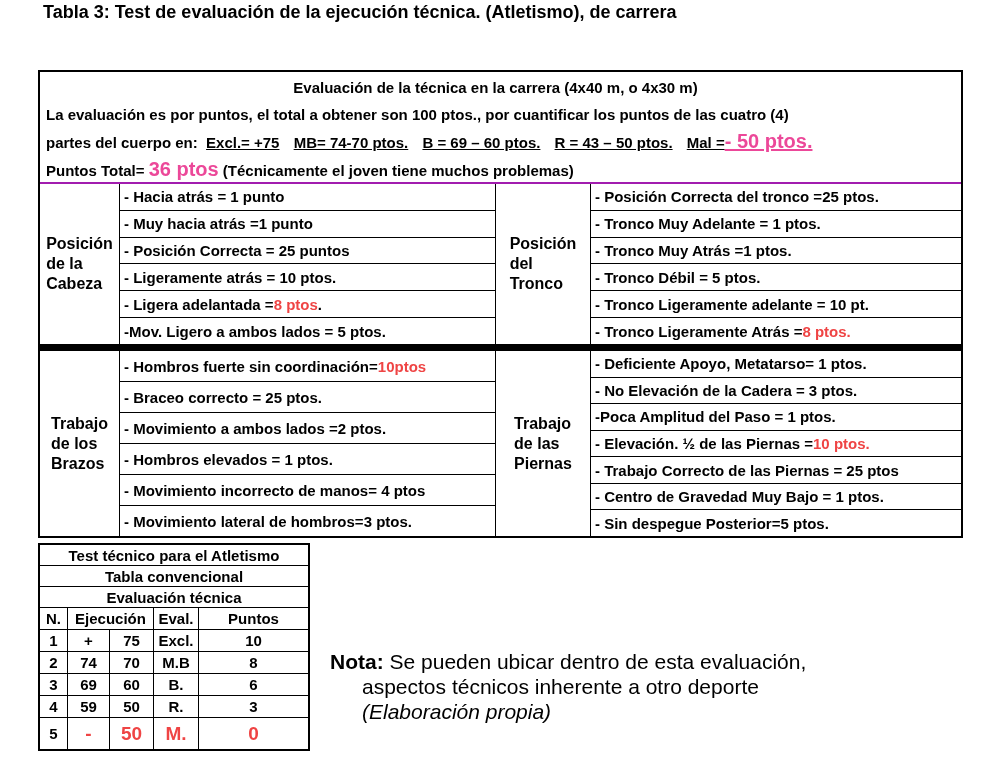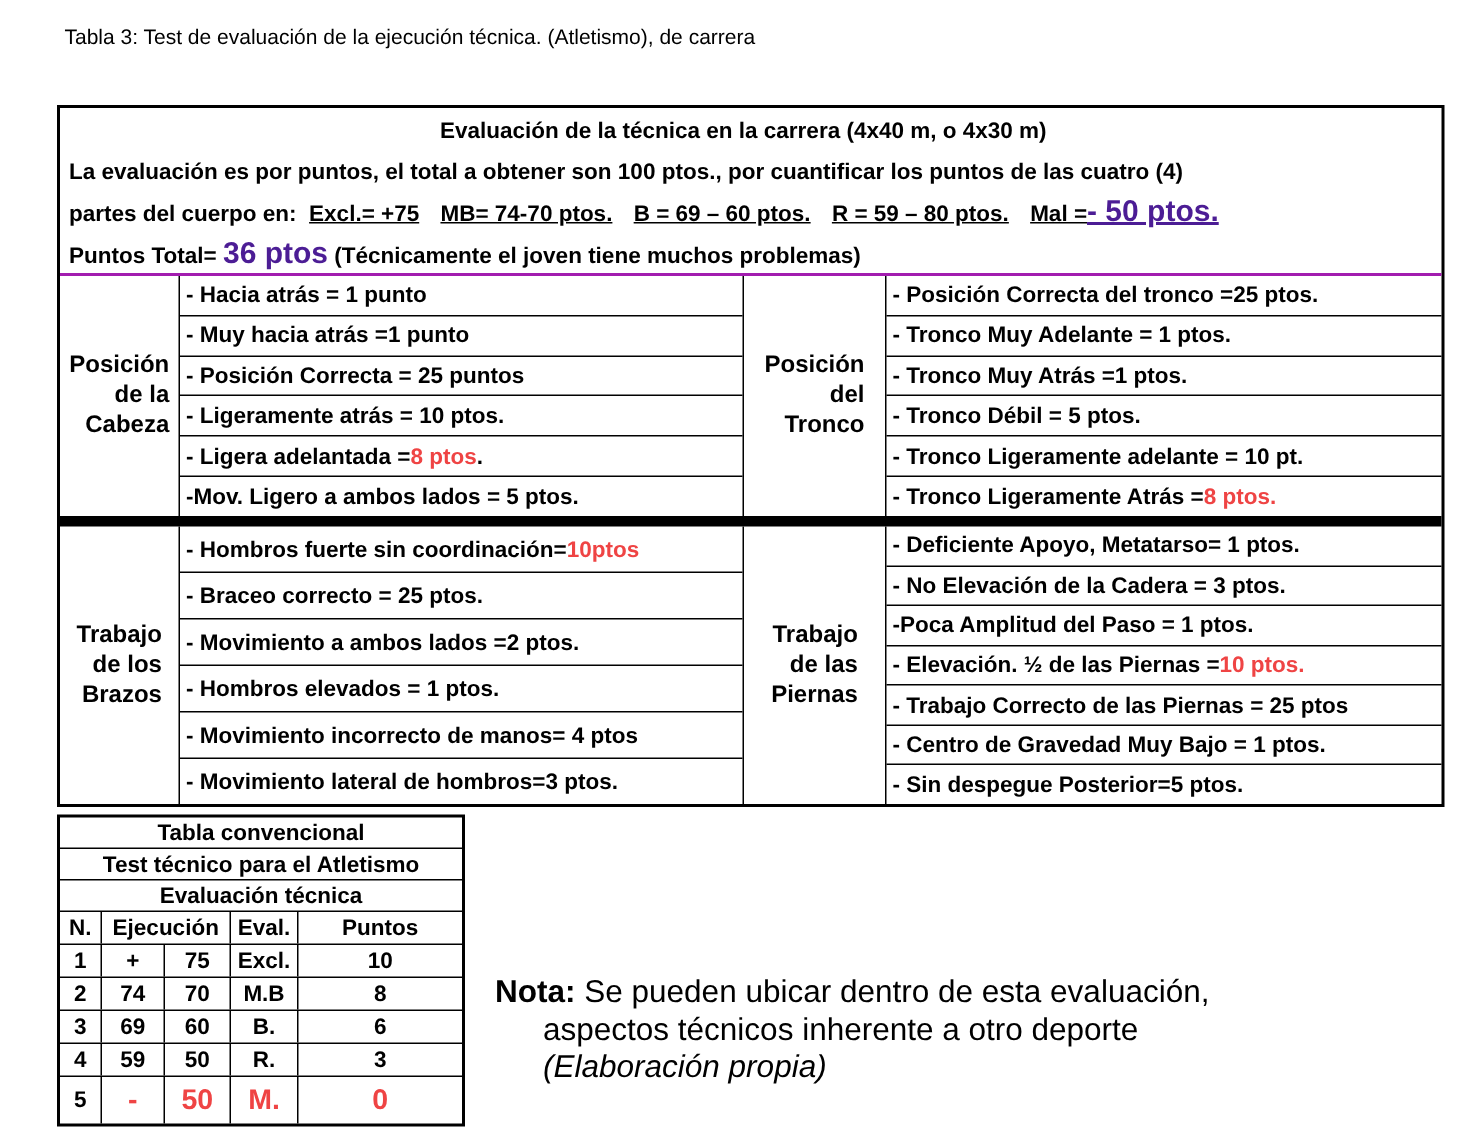--- a/index.html
+++ b/index.html
@@ -1,38 +1,38 @@
 <!DOCTYPE html>
 <html><head>
 <meta charset="utf-8">
 <style>
   html,body{margin:0;padding:0;background:#ffffff;}
   body{width:984px;height:764px;position:relative;overflow:hidden;
        font-family:"Liberation Sans",sans-serif;color:#000;}
   .red{color:#ef4444;}
   .bold{font-weight:bold;}
-  .page-title{position:absolute;left:43px;top:16px;font-size:14px;font-weight:normal;}
+  .page-title{position:absolute;left:43px;top:2px;font-size:18px;font-weight:bold;}
 
   
   .main-table{position:absolute;left:38px;top:70px;width:925px;height:468px;
               border:2px solid #000;display:flex;flex-direction:column;
               font-weight:bold;box-sizing:border-box;background:#fff;}
   .mt-header{height:112px;border-bottom:2px solid #a21caf;padding:2px 16px 0 6px;
              font-size:15px;line-height:27px;box-sizing:border-box;}
   .mt-header .center{text-align:center;}
   .seg{text-decoration:underline;margin-right:10px;}
   .seg-tight{text-decoration:underline;margin-right:0;}
-  .big-red{color:#4c1d95;font-size:20px;}
+  .big-red{color:#ec4899;font-size:20px;}
   .u{text-decoration:underline;}
 
   .mt-grid{display:grid;grid-template-columns:80px 375px 96px 1fr;}
   .sec1{height:160px;}
   .sec2{flex:1;}
   .label-cell{display:flex;align-items:center;justify-content:center;
-              text-align:right;font-size:16px;white-space:pre-line;line-height:20px;}
+              text-align:left;font-size:16px;white-space:pre-line;line-height:20px;}
   .lc-left{border-right:1px solid #000;}
   .lc-mid{border-left:1px solid #000;border-right:1px solid #000;}
   .items{display:flex;flex-direction:column;}
   .irow{flex:1;border-bottom:1px solid #000;display:flex;align-items:center;
         padding-left:4px;font-size:15px;white-space:nowrap;}
   .items .irow:last-child{border-bottom:none;}
   .thick-divider{height:7px;background:#000;flex:none;}
 
   
   .conv-table{position:absolute;left:38px;top:543px;width:272px;border:2px solid #000;
@@ -61,21 +61,21 @@
 
 <div class="main-table">
   <div class="mt-header">
     <div class="center">Evaluación de la técnica en la carrera (4x40 m, o 4x30 m)</div>
     <div>La evaluación es por puntos, el total a obtener son 100 ptos., por cuantificar los puntos de las cuatro (4)</div>
     <div>
       <span>partes del cuerpo en:</span>&nbsp;
       <span class="seg">Excl.= +75</span>
       <span class="seg">MB= 74-70 ptos.</span>
       <span class="seg">B = 69 – 60 ptos.</span>
-      <span class="seg">R = 59 – 80 ptos.</span>
+      <span class="seg">R = 43 – 50 ptos.</span>
       <span class="seg-tight">Mal =</span><span class="big-red u">- 50 ptos.</span>
     </div>
     <div>
       <span>Puntos Total=</span>
       <span class="big-red">36 ptos</span>
       <span>(Técnicamente el joven tiene muchos problemas)</span>
     </div>
   </div>
 
   <div class="mt-grid sec1">
@@ -207,22 +207,22 @@
         </div>
       <div class="irow">
           <span>- Sin despegue Posterior=5 ptos.</span>
           <span class="red"></span>
         </div>
     </div>
   </div>
 </div>
 
 <div class="conv-table">
+  <div class="ct-title">Test técnico para el Atletismo</div>
   <div class="ct-title">Tabla convencional</div>
-  <div class="ct-title">Test técnico para el Atletismo</div>
   <div class="ct-title">Evaluación técnica</div>
   <div class="ct-row">
     <div class="ct-cell">N.</div>
     <div class="ct-cell ct-span2">Ejecución</div>
     <div class="ct-cell">Eval.</div>
     <div class="ct-cell">Puntos</div>
   </div>
   <div class="ct-row">
     <div class="ct-cell">1</div>
     <div class="ct-cell">+</div>

